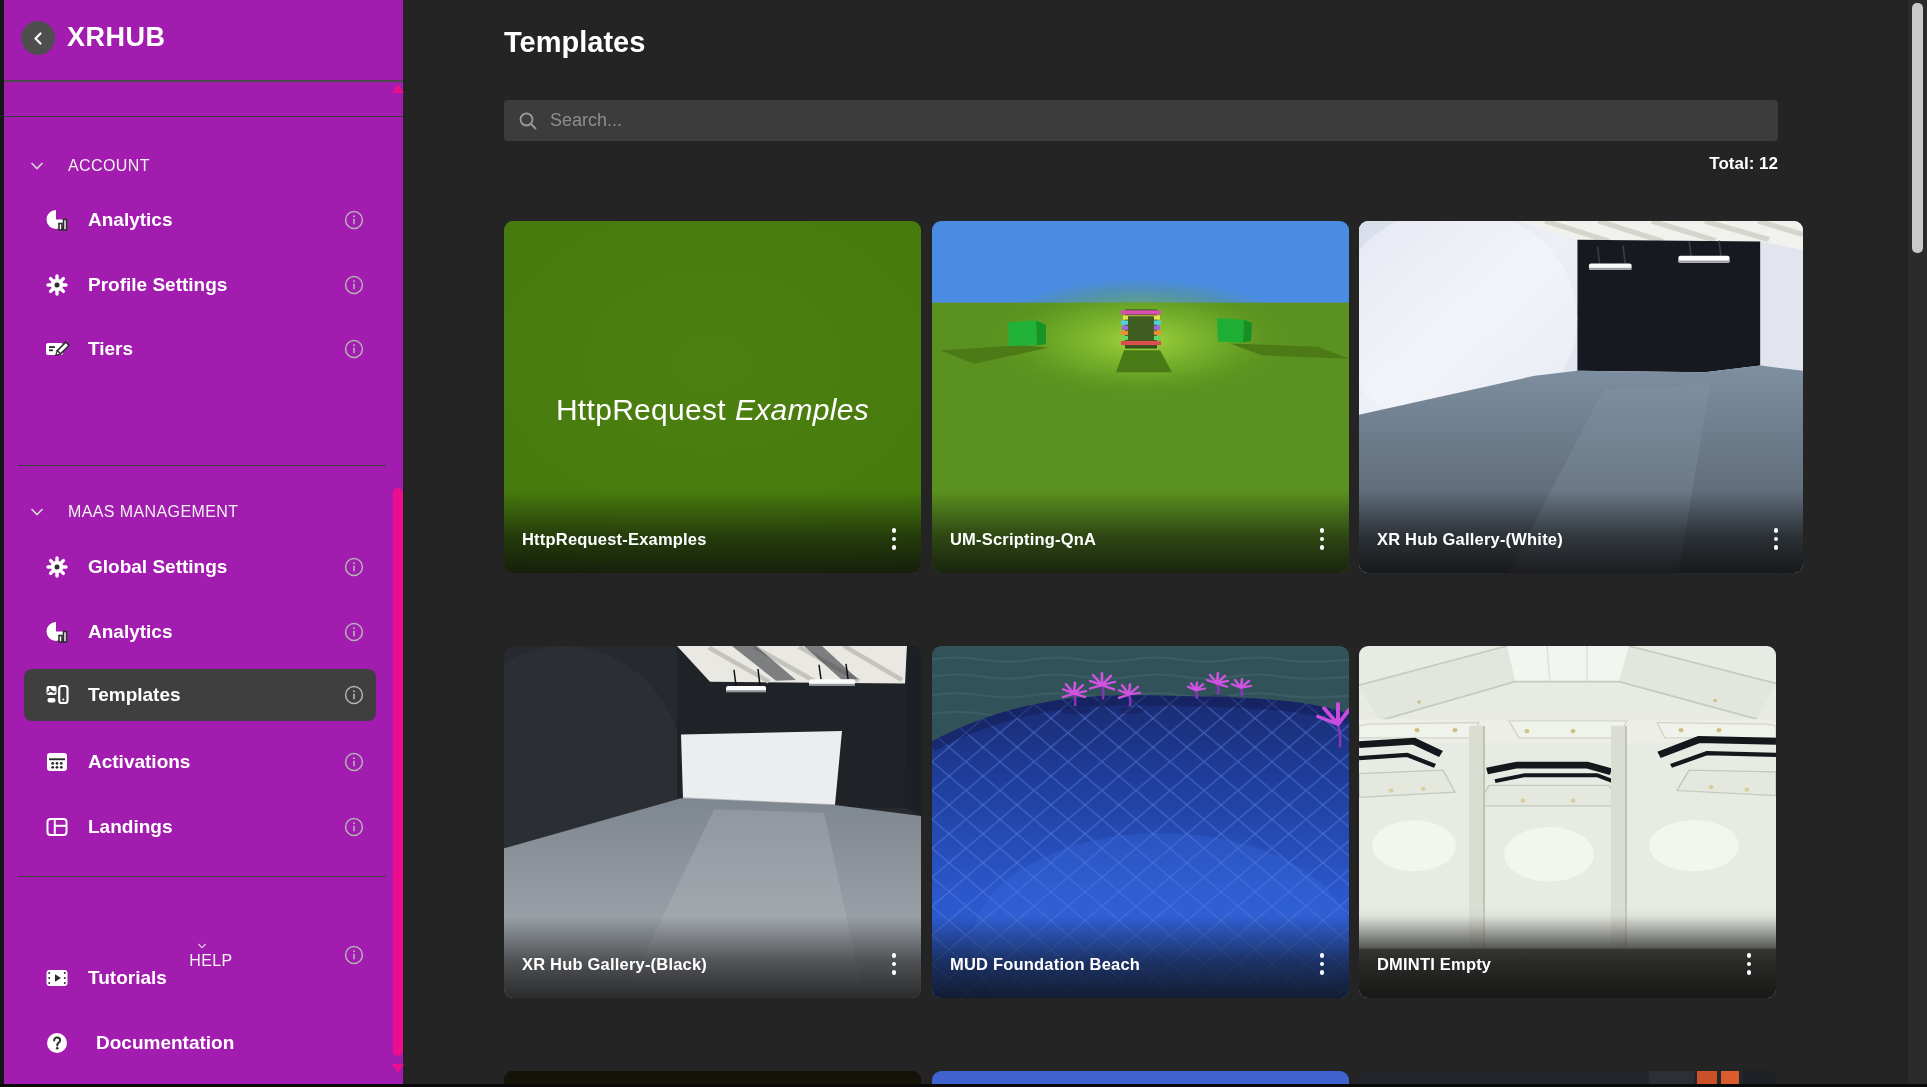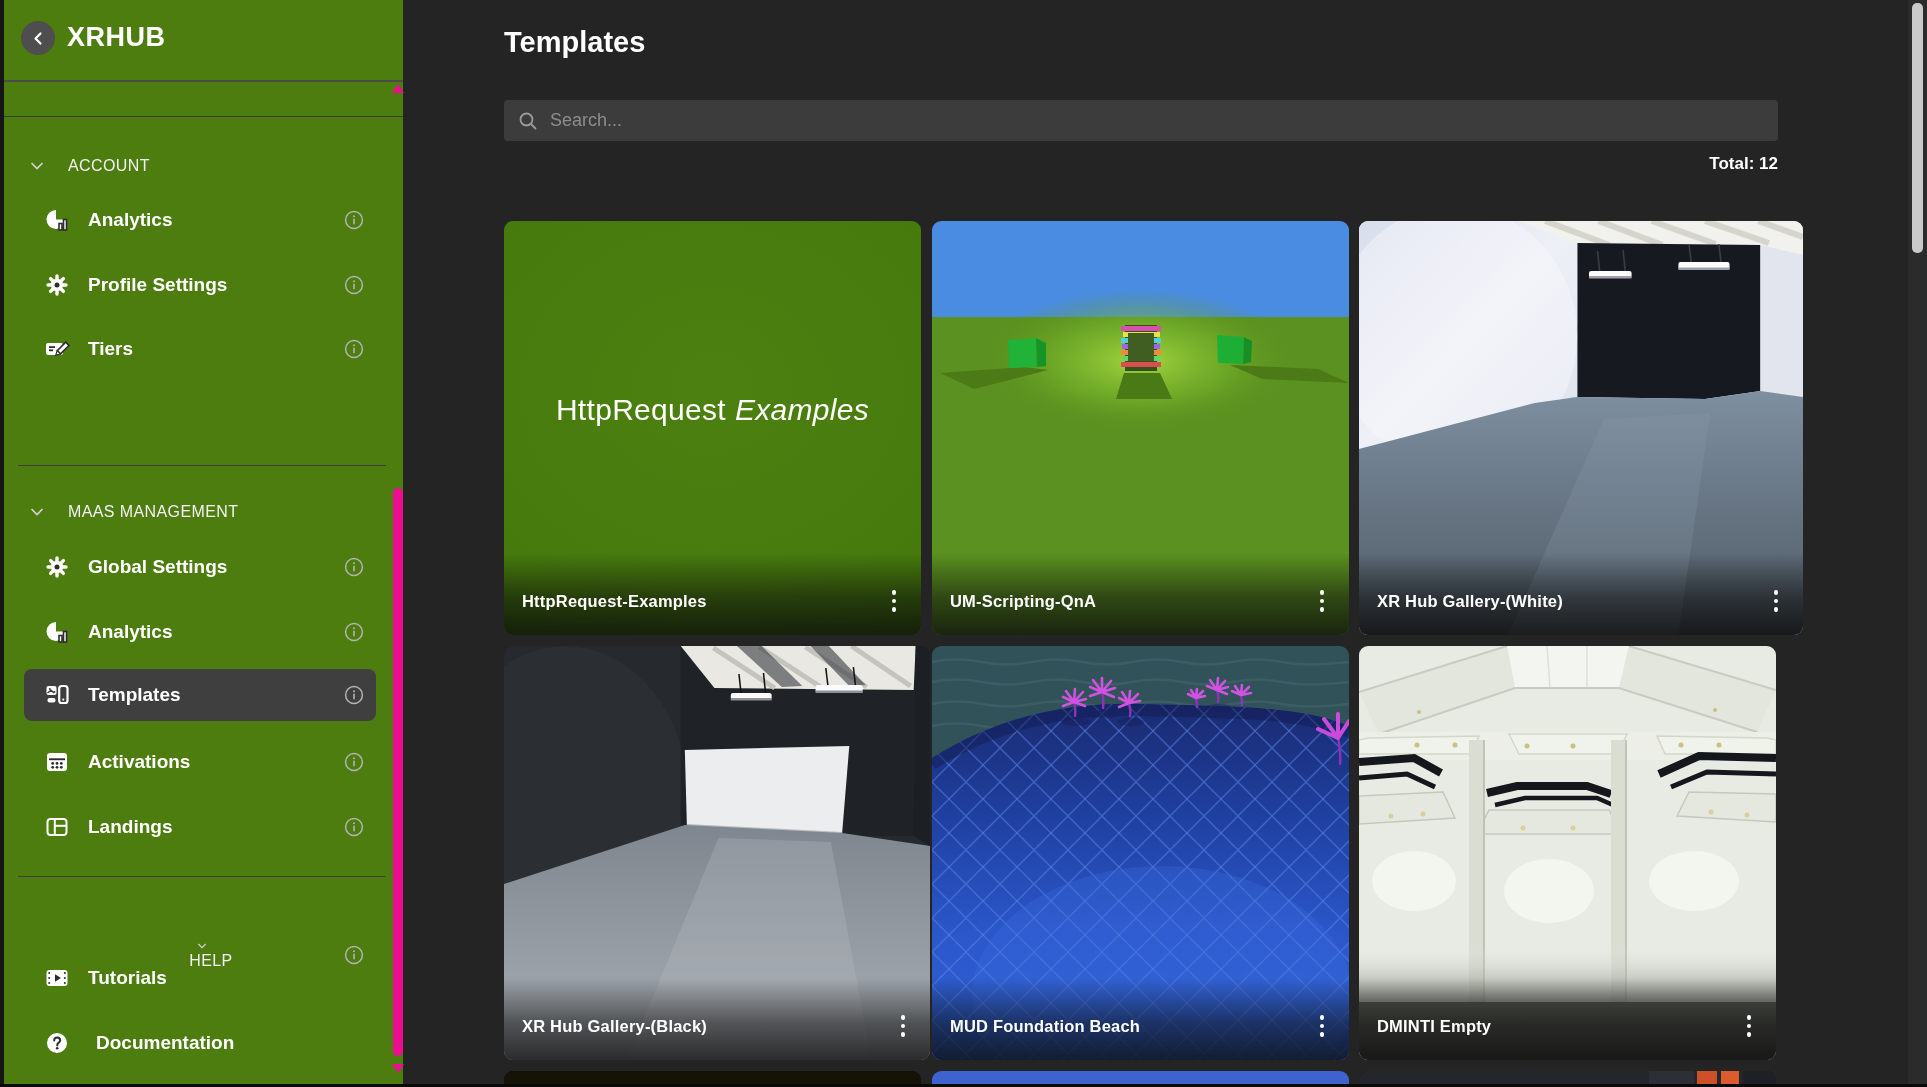--- a/index.html
+++ b/index.html
@@ -4,21 +4,21 @@
 <style>
   html,body{margin:0;padding:0;background:#111;}
   .screen{position:relative;width:1927px;height:1087px;overflow:hidden;background:#242424;
           font-family:"Liberation Sans",sans-serif;color:#fff;}
   
   .win-edge-left{position:absolute;left:0;top:0;width:4px;height:1087px;background:#151515;z-index:60;}
   .win-edge-bottom{position:absolute;left:0;bottom:0;width:1927px;height:3px;background:#0a0a0a;z-index:60;}
   .win-scroll-track{position:absolute;right:0;top:0;width:19px;height:1087px;background:#2b2b2b;z-index:55;}
   .win-scroll-thumb{position:absolute;left:4px;top:3px;width:11px;height:250px;background:#c9c9c9;border-radius:5px;}
   
-  .sidebar{position:absolute;left:0;top:0;width:403px;height:1087px;background:#4d7c0f;z-index:10;}
+  .sidebar{position:absolute;left:0;top:0;width:403px;height:1087px;background:#a21caf;z-index:10;}
   .back-btn{position:absolute;left:21px;top:21px;width:34px;height:34px;border-radius:50%;
             background:#4e4e4e;display:flex;align-items:center;justify-content:center;cursor:pointer;}
   .app-title{position:absolute;left:67px;top:22px;font-size:27px;font-weight:800;letter-spacing:.5px;}
   .divider{position:absolute;background:#3b3b3b;height:1px;}
   .d1{left:0;top:80px;width:403px;height:2px;background:#4b4b4b;}
   .d2{left:0;top:116px;width:403px;}
   .d3{left:18px;top:465px;width:368px;background:#3f3f3f;}
   .d4{left:18px;top:876px;width:368px;background:#3f3f3f;}
   .nav-section{position:absolute;left:24px;width:352px;height:30px;display:flex;align-items:center;cursor:pointer;}
   .nav-section .chev{margin-left:4px;width:18px;height:18px;}
@@ -39,21 +39,21 @@
   
   .page-title{position:absolute;left:504px;top:26px;font-size:29px;font-weight:700;}
   .search-bar{position:absolute;left:504px;top:100px;width:1274px;height:41px;background:#3c3c3c;
               border-radius:4px;display:flex;align-items:center;}
   .search-bar svg{margin-left:14px;flex:0 0 20px;}
   .search-bar input{flex:1;margin-left:10px;margin-right:12px;background:transparent;border:none;outline:none;
                     color:#dddddd;font-size:18px;font-family:"Liberation Sans",sans-serif;}
   .search-bar input::placeholder{color:#8d8d8d;}
   .total-label{position:absolute;left:504px;top:154px;width:1274px;text-align:right;font-size:17px;font-weight:600;}
   
-  .card{position:absolute;width:417px;height:414px;border-radius:9px;overflow:hidden;background:#161616;cursor:pointer;}
+  .card{position:absolute;width:417px;height:352px;border-radius:9px;overflow:hidden;background:#161616;cursor:pointer;}
   .card svg.thumb{position:absolute;left:0;top:0;width:100%;height:100%;display:block;}
   .card-overlay{position:absolute;left:0;right:0;bottom:0;height:82px;
      background:linear-gradient(180deg,rgba(10,10,10,0) 0%,rgba(10,10,10,.55) 55%,rgba(10,10,10,.8) 100%);}
   .card-title{position:absolute;left:18px;bottom:24px;font-size:16.5px;font-weight:700;color:#fff;letter-spacing:.2px;}
   .kebab{position:absolute;right:13px;bottom:16px;width:28px;height:36px;display:flex;flex-direction:column;
          align-items:center;justify-content:center;gap:4px;cursor:pointer;}
   .kebab span{width:4.5px;height:4.5px;border-radius:50%;background:#fff;}
   .c1bg{position:absolute;inset:0;background:radial-gradient(130% 110% at 50% 40%,#4c8010 0%,#467a0d 55%,#3a660b 85%,#2f540a 100%);}
   .c1text{position:absolute;left:0;top:172px;width:100%;text-align:center;font-size:30px;color:#fff;letter-spacing:.3px;}
   .c1text .it{font-style:italic;margin-left:9px;}
@@ -427,21 +427,21 @@
     </svg>
     <div class="card-overlay"></div>
     <div class="card-title">XR Hub Gallery-(White)</div>
     <div class="kebab">
         <span></span>
         <span></span>
         <span></span>
       </div>
   </div>
 
-  <div class="card" style="left:504px;top:646px;padding-left:9px;">
+  <div class="card" style="left:504px;top:646px;">
     <svg class="thumb" viewBox="0 0 417 414" preserveAspectRatio="none">
       <defs>
         <linearGradient id="floor4" x1="0" y1="0" x2="0" y2="1">
           <stop offset="0" stop-color="#7e868f"></stop>
             <stop offset="1" stop-color="#abb0b5"></stop>
         </linearGradient>
       </defs>
       <rect width="417" height="414" fill="#26292e"></rect>
       <ellipse cx="60" cy="150" rx="120" ry="150" fill="#2d3035" opacity="0.7"></ellipse>
       <rect x="173" y="0" width="244" height="190" fill="#1f2227"></rect>

